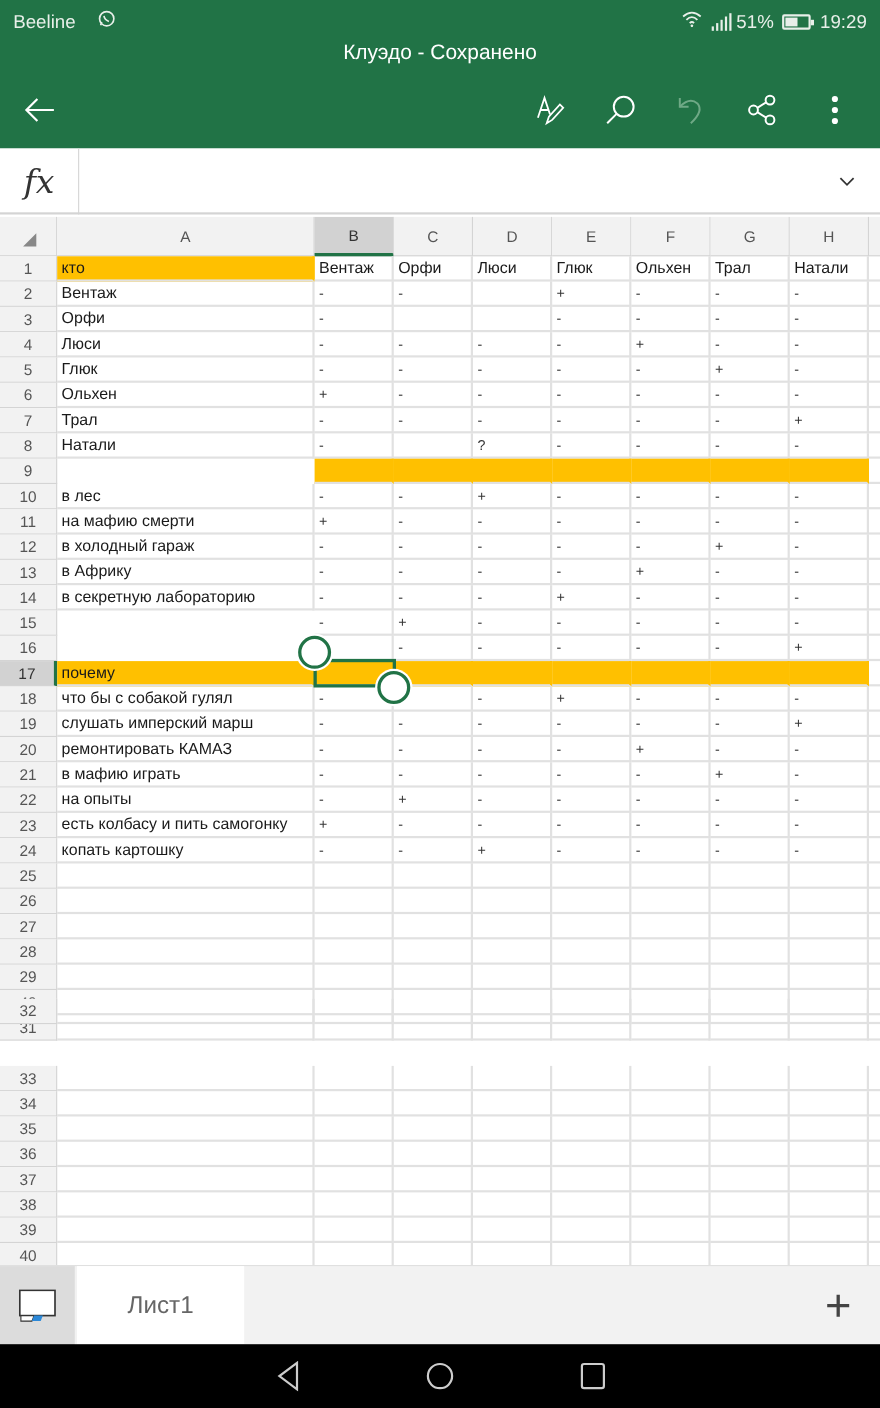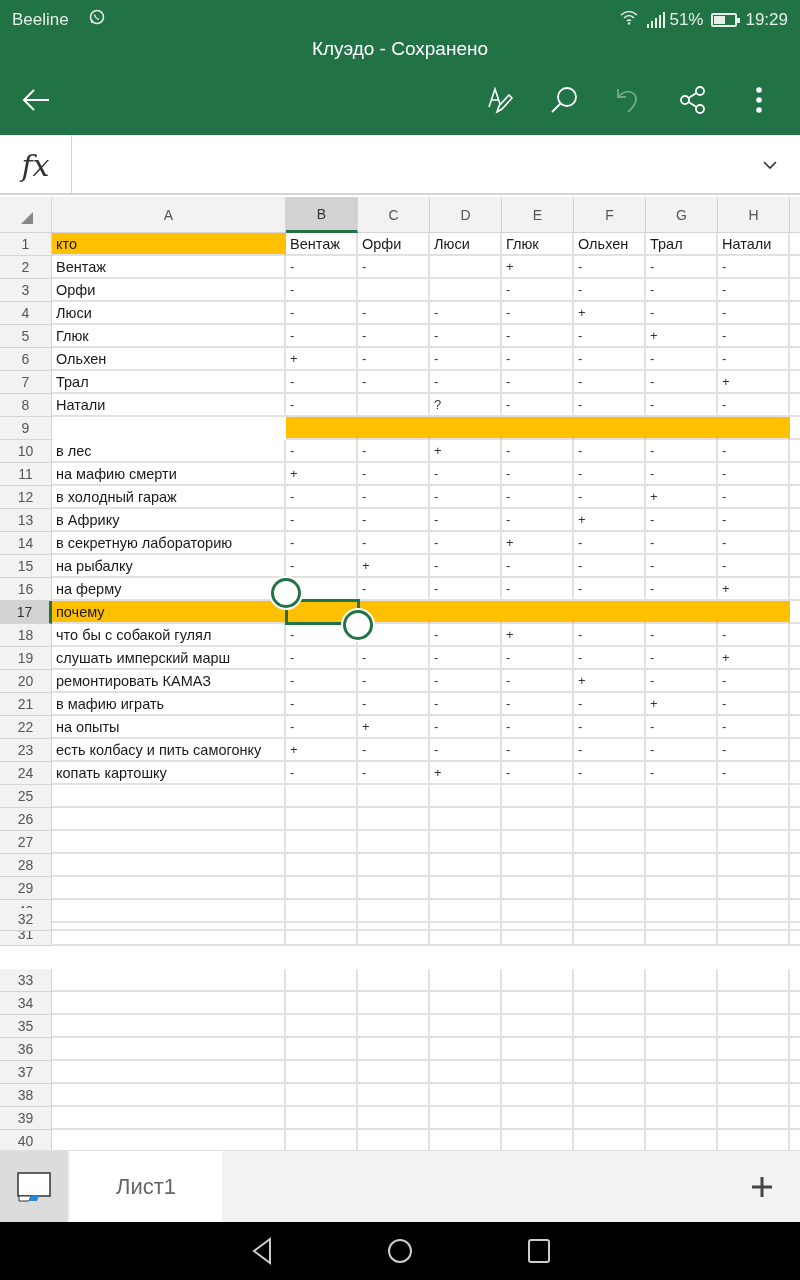--- a/index.html
+++ b/index.html
@@ -299,33 +299,31 @@
       <div class="cell small" style="left: 358px; width: 72px;">-</div>
       <div class="cell small" style="left: 430px; width: 72px;">-</div>
       <div class="cell small" style="left: 502px; width: 72px;">+</div>
       <div class="cell small" style="left: 574px; width: 72px;">-</div>
       <div class="cell small" style="left: 646px; width: 72px;">-</div>
       <div class="cell small" style="left: 718px; width: 72px;">-</div>
       <div class="cell" style="left: 790px; width: 20px;"></div>
     </div>
     <div class="row" style="top: 358px;">
       <div class="rowhdr">15</div>
-      <div class="cell" style="left: 52px; width: 234px;">на рыбалку</div>
       <div class="cell small" style="left: 286px; width: 72px;">-</div>
       <div class="cell small" style="left: 358px; width: 72px;">+</div>
       <div class="cell small" style="left: 430px; width: 72px;">-</div>
       <div class="cell small" style="left: 502px; width: 72px;">-</div>
       <div class="cell small" style="left: 574px; width: 72px;">-</div>
       <div class="cell small" style="left: 646px; width: 72px;">-</div>
       <div class="cell small" style="left: 718px; width: 72px;">-</div>
       <div class="cell" style="left: 790px; width: 20px;"></div>
     </div>
     <div class="row" style="top: 381px;">
       <div class="rowhdr">16</div>
-      <div class="cell" style="left: 52px; width: 234px;">на ферму</div>
       <div class="cell small" style="left: 286px; width: 72px;"></div>
       <div class="cell small" style="left: 358px; width: 72px;">-</div>
       <div class="cell small" style="left: 430px; width: 72px;">-</div>
       <div class="cell small" style="left: 502px; width: 72px;">-</div>
       <div class="cell small" style="left: 574px; width: 72px;">-</div>
       <div class="cell small" style="left: 646px; width: 72px;">-</div>
       <div class="cell small" style="left: 718px; width: 72px;">+</div>
       <div class="cell" style="left: 790px; width: 20px;"></div>
     </div>
     <div class="row" style="top: 404px;">

